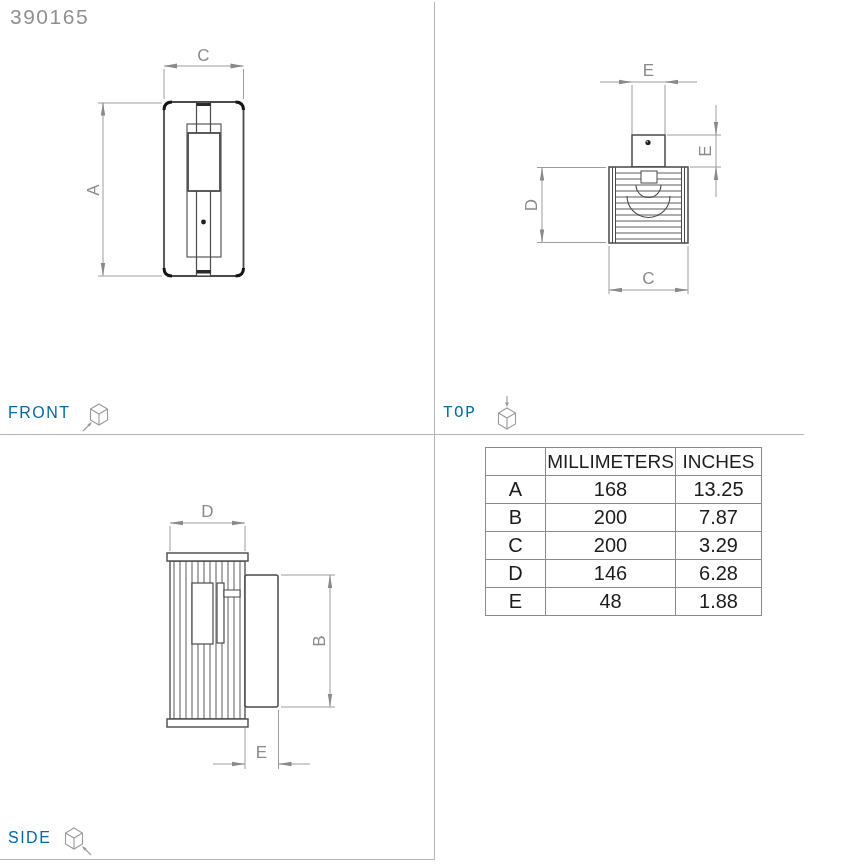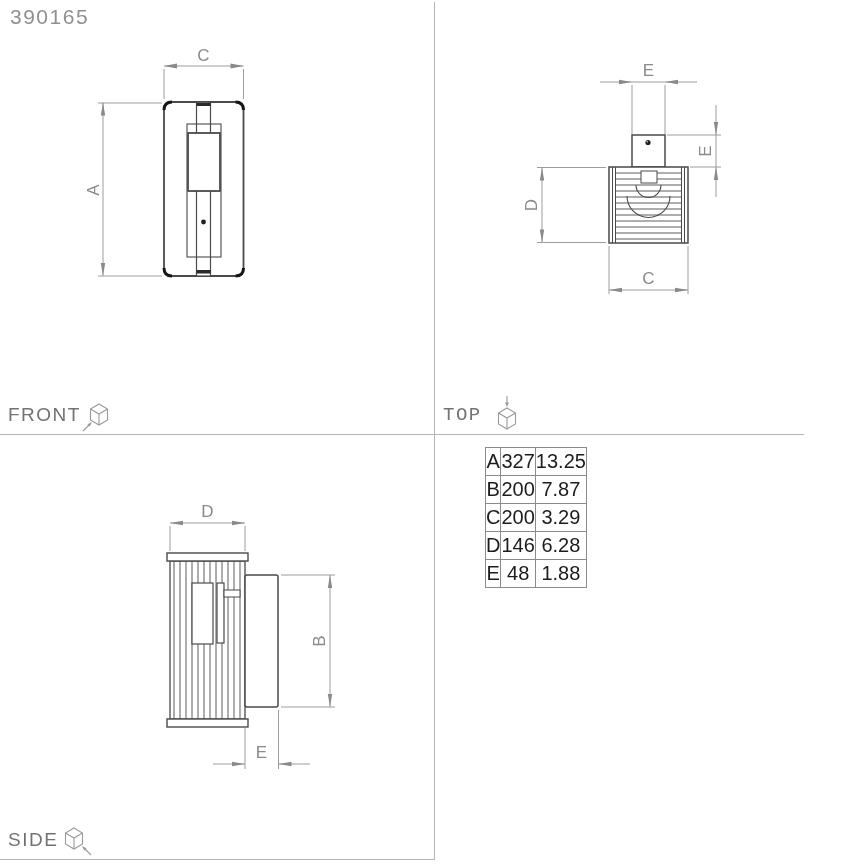--- a/index.html
+++ b/index.html
@@ -1,21 +1,21 @@
 <!DOCTYPE html>
 <html><head>
 <meta charset="utf-8">
 <style>
   html,body{margin:0;padding:0;background:#fff;}
   .page{position:relative;width:804px;height:868px;background:#ffffff;overflow:hidden;
         font-family:"Liberation Sans",sans-serif;}
   .abs{position:absolute;}
   .divider{position:absolute;background:#b5b5b5;}
   .product-code{position:absolute;left:10px;top:5px;font-size:21px;letter-spacing:1.5px;color:#909090;}
-  .view-label{position:absolute;font-size:19px;letter-spacing:1.5px;color:#737373;}
+  .view-label{position:absolute;font-size:16px;letter-spacing:1.5px;color:#0369a1;}
   .icon{position:absolute;}
   .dim-table{position:absolute;left:485px;top:447px;border-collapse:collapse;
              font-size:20px;color:#1c1c1c;table-layout:fixed;}
   .dim-table td,.dim-table th{border:1px solid #8a8a8a;text-align:center;padding:0;
              height:27px;font-weight:normal;line-height:27px;}
   .dim-table th{font-size:19px;}
   .col-key{width:59px;}
   .col-mm{width:129px;}
   .col-in{width:85px;}
   svg text{font-family:"Liberation Sans",sans-serif;font-size:17px;fill:#8a8a8a;}
@@ -218,23 +218,28 @@
     <g stroke="#9a9a9a" fill="none" stroke-width="1.1">
       <path d="M16,6 L24.5,11 L24.5,22 L16,27 L7.5,22 L7.5,11 Z"></path>
       <path d="M7.5,11 L16,16 L24.5,11 M16,16 L16,27"></path>
       <line x1="33" y1="33" x2="25" y2="25"></line>
     </g>
     <polygon points="24,24 28.6,26.4 26.4,28.6" fill="#9a9a9a"></polygon>
   </svg>
 
   <table class="dim-table">
     <tbody>
+        <tr>
+      <th class="col-key"></th>
+      <th class="col-mm">MILLIMETERS</th>
+      <th class="col-in">INCHES</th>
+    </tr>
     <tr>
       <td>A</td>
-      <td>327</td>
+      <td>168</td>
       <td>13.25</td>
     </tr>
     <tr>
       <td>B</td>
       <td>200</td>
       <td>7.87</td>
     </tr>
     <tr>
       <td>C</td>
       <td>200</td>

